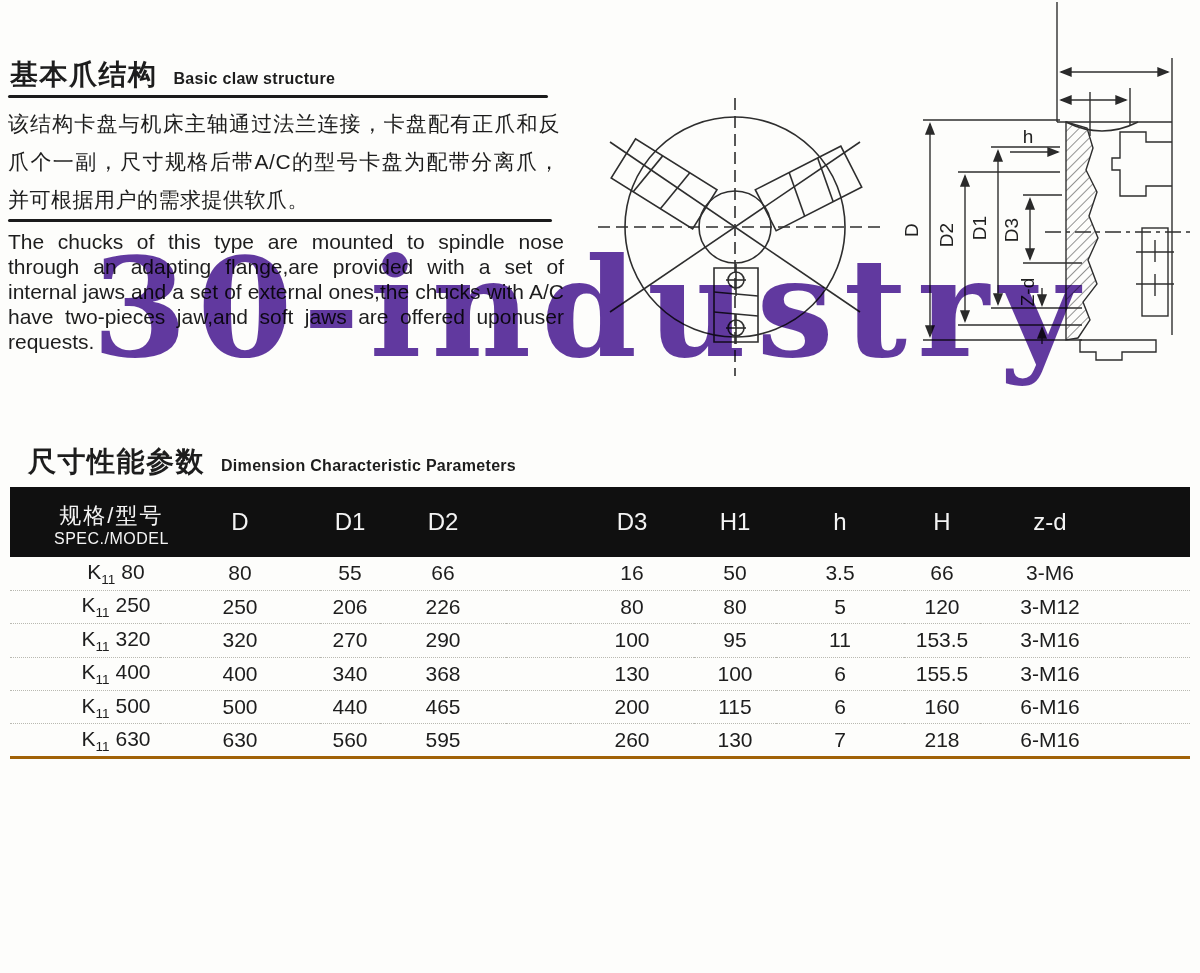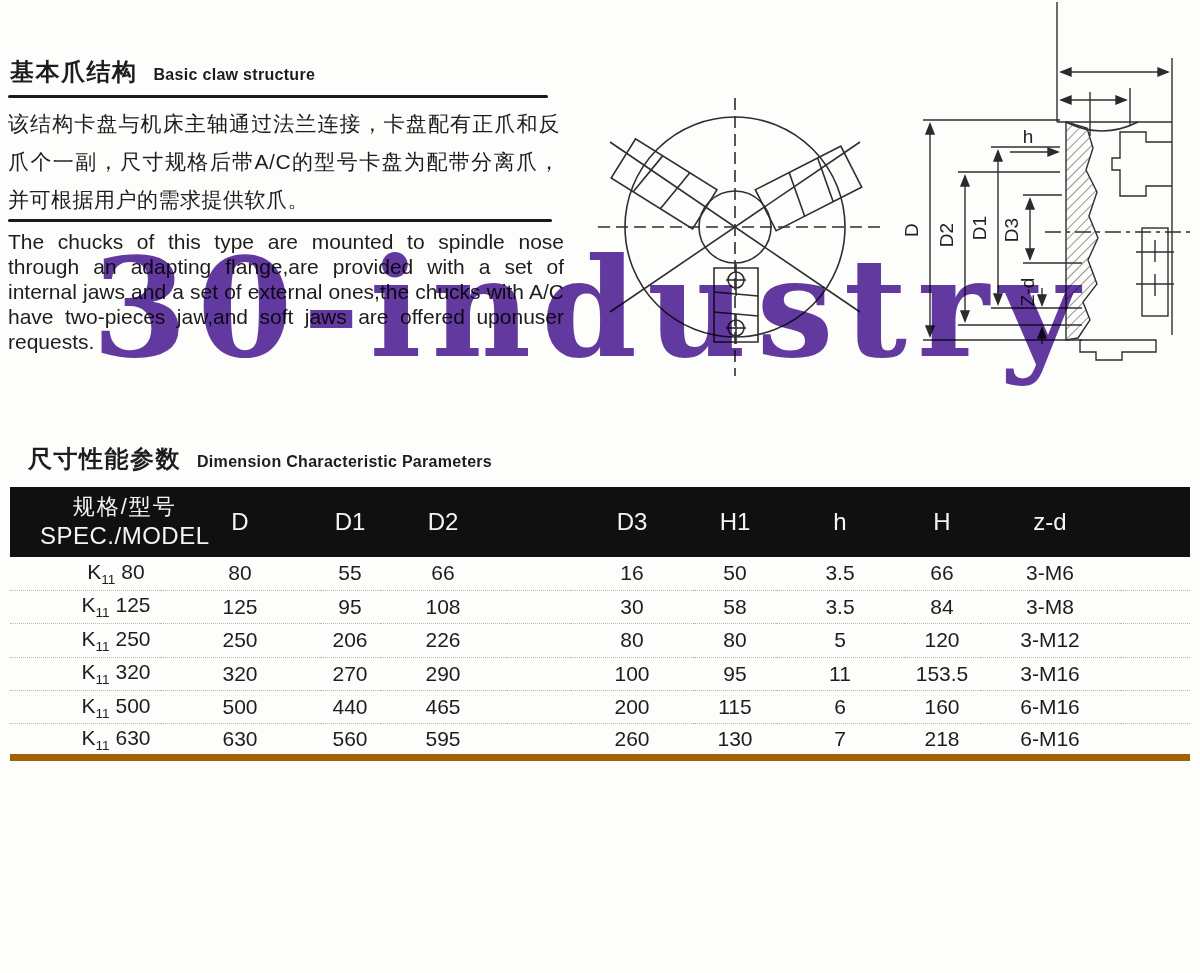--- a/index.html
+++ b/index.html
@@ -1,21 +1,21 @@
 <!DOCTYPE html>
 <html><head>
 <meta charset="utf-8">
 <style>
   * { margin:0; padding:0; box-sizing:border-box; }
   html,body { background:#ffffff; }
   .page { position:relative; width:1200px; height:973px; background:#fdfdfb;
           overflow:hidden; font-family:"Liberation Sans","DejaVu Sans",sans-serif; color:#1d1d1d; }
 
   .heading { position:absolute; font-weight:bold; white-space:nowrap; }
-  .heading .zh { font-size:24px; letter-spacing:1.5px; }
+  .heading .zh { font-size:28px; letter-spacing:1.5px; }
   .heading .en { font-size:16px; margin-left:16px; letter-spacing:0.3px; }
   #claw-heading { left:10px; top:56px; }
   #dim-heading  { left:28px; top:443px; }
 
   .rule { position:absolute; height:2.5px; background:#1b1b1b; border-radius:2px; }
   #rule1 { left:8px; top:95px;  width:540px; }
   #rule2 { left:8px; top:219px; width:544px; }
 
   #zh-para { position:absolute; left:8px; top:105px; width:552px;
              font-size:21px; line-height:38px; letter-spacing:0.5px; text-align:justify; }
@@ -30,28 +30,28 @@
   svg.drawing { position:absolute; }
   #front-view   { left:590px; top:92px; width:300px; height:290px; }
   #section-view { left:890px; top:0;    width:310px; height:370px; }
 
   #spec-table { position:absolute; left:10px; top:487px; width:1180px; z-index:10;
                 border-collapse:collapse; table-layout:fixed; }
   #spec-table thead th { background:#101010; color:#f4f4f4; height:70px;
                          font-weight:normal; font-size:24px; text-align:center;
                          white-space:nowrap; overflow:visible; }
   th.model-th { text-align:left; }
-  .model-th-inner { display:flex; align-items:flex-end; gap:12px; padding-left:18px; }
+  .model-th-inner { display:flex; align-items:flex-end; gap:12px; padding-left:32px; }
   .model-th-text { display:flex; flex-direction:column; line-height:1.25; }
   .model-th-text .zh { font-size:22px; letter-spacing:2px; font-weight:normal; }
-  .model-th-text .en { font-size:24px; letter-spacing:0.5px; font-weight:normal; }
+  .model-th-text .en { font-size:16px; letter-spacing:0.5px; font-weight:normal; }
 
   #spec-table tbody td { height:33.4px; font-size:21px; text-align:center;
                          vertical-align:middle; border-bottom:1px dotted #b9b9b1; }
-  #spec-table tbody tr:last-child td { border-bottom:7px solid #a16207; }
+  #spec-table tbody tr:last-child td { border-bottom:3px solid #a16207; }
   td.model-cell { text-align:left; padding-left:62px; white-space:nowrap; }
   td.model-cell sub { font-size:13.5px; }
   td.model-cell .msize { margin-left:6px; }
 </style>
 </head>
 <body>
 
 <div class="page">
 
   <div class="heading" id="claw-heading">
@@ -207,33 +207,20 @@
           <td>66</td>
           <td></td>
           <td>16</td>
           <td>50</td>
           <td>3.5</td>
           <td>66</td>
           <td>3-M6</td>
           <td></td>
         </tr>
         <tr>
-          <td class="model-cell"><span>K</span><sub>11</sub><span class="msize">125</span></td>
-          <td>125</td>
-          <td>95</td>
-          <td>108</td>
-          <td></td>
-          <td>30</td>
-          <td>58</td>
-          <td>3.5</td>
-          <td>84</td>
-          <td>3-M8</td>
-          <td></td>
-        </tr>
-        <tr>
           <td class="model-cell"><span>K</span><sub>11</sub><span class="msize">250</span></td>
           <td>250</td>
           <td>206</td>
           <td>226</td>
           <td></td>
           <td>80</td>
           <td>80</td>
           <td>5</td>
           <td>120</td>
           <td>3-M12</td>
@@ -246,20 +233,33 @@
           <td>290</td>
           <td></td>
           <td>100</td>
           <td>95</td>
           <td>11</td>
           <td>153.5</td>
           <td>3-M16</td>
           <td></td>
         </tr>
         <tr>
+          <td class="model-cell"><span>K</span><sub>11</sub><span class="msize">400</span></td>
+          <td>400</td>
+          <td>340</td>
+          <td>368</td>
+          <td></td>
+          <td>130</td>
+          <td>100</td>
+          <td>6</td>
+          <td>155.5</td>
+          <td>3-M16</td>
+          <td></td>
+        </tr>
+        <tr>
           <td class="model-cell"><span>K</span><sub>11</sub><span class="msize">500</span></td>
           <td>500</td>
           <td>440</td>
           <td>465</td>
           <td></td>
           <td>200</td>
           <td>115</td>
           <td>6</td>
           <td>160</td>
           <td>6-M16</td>

